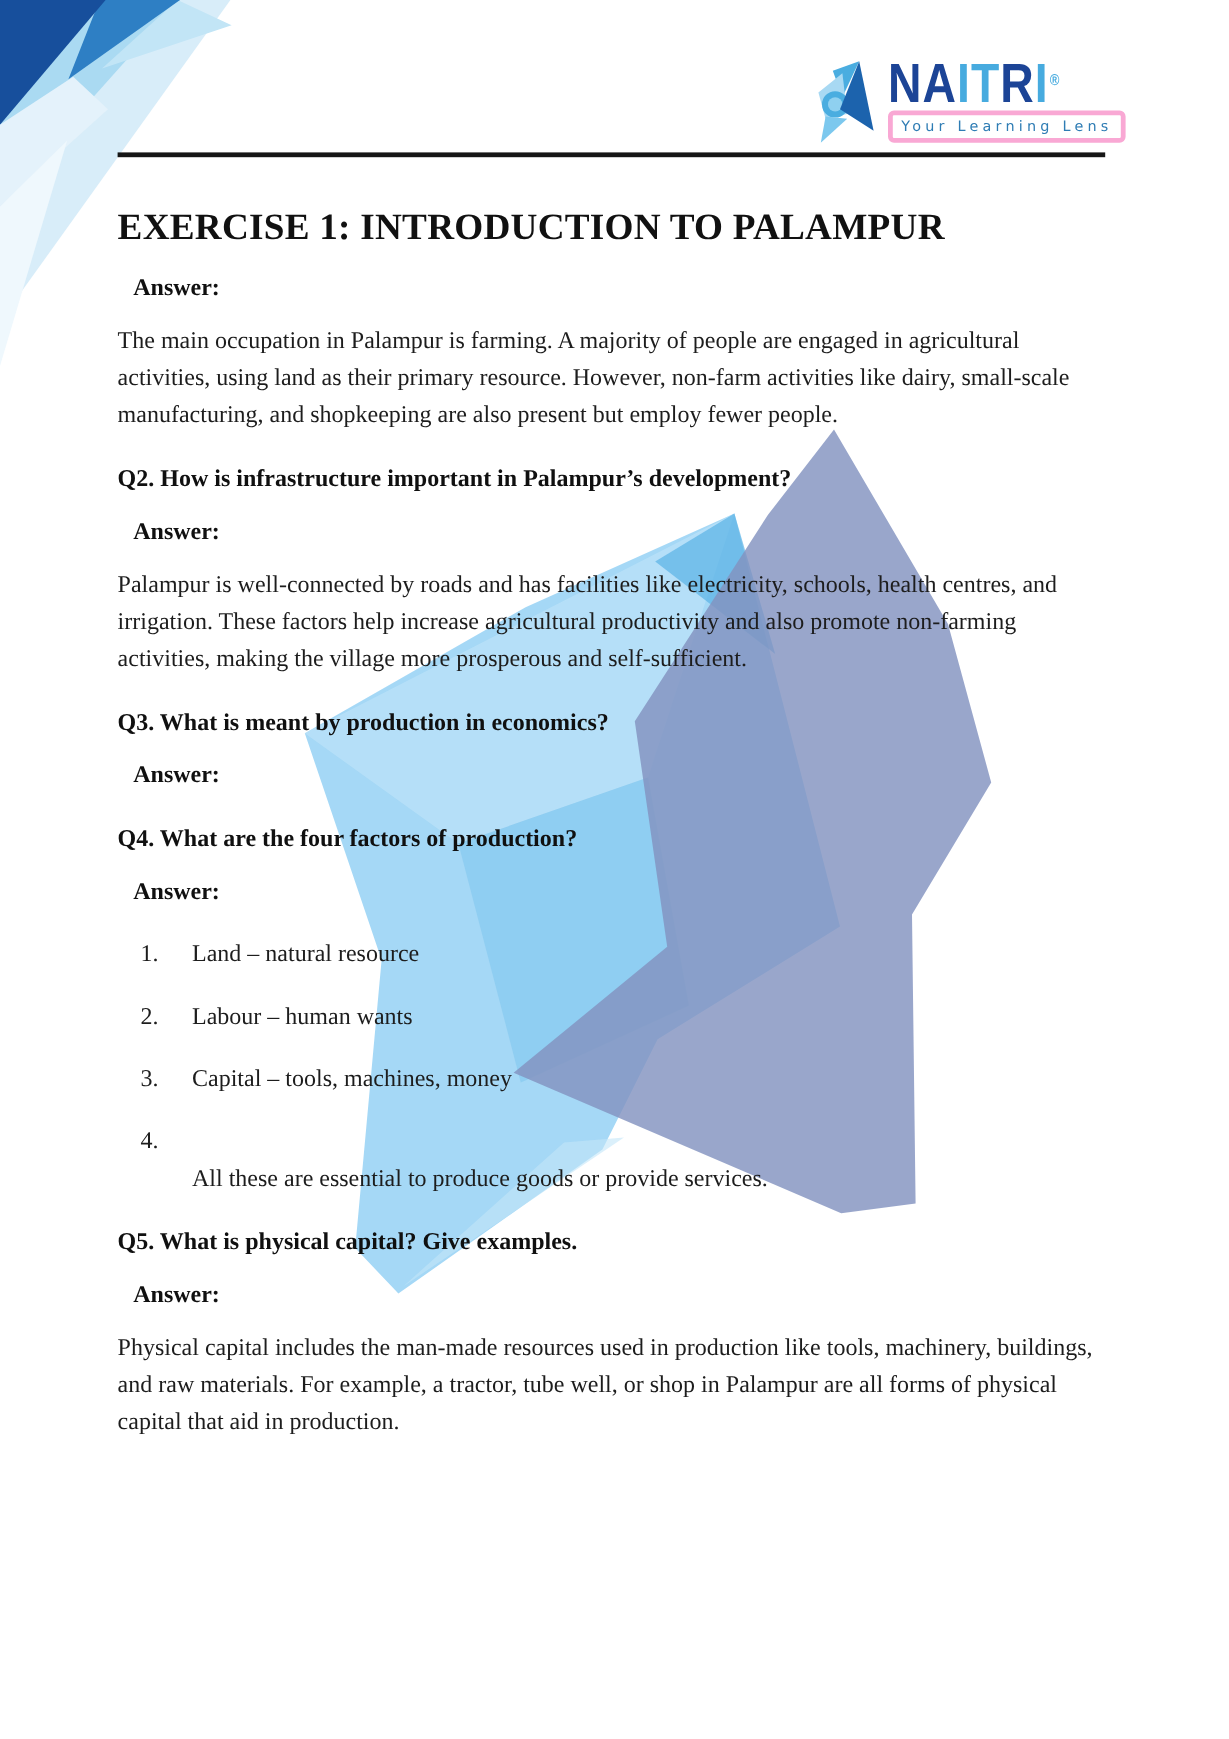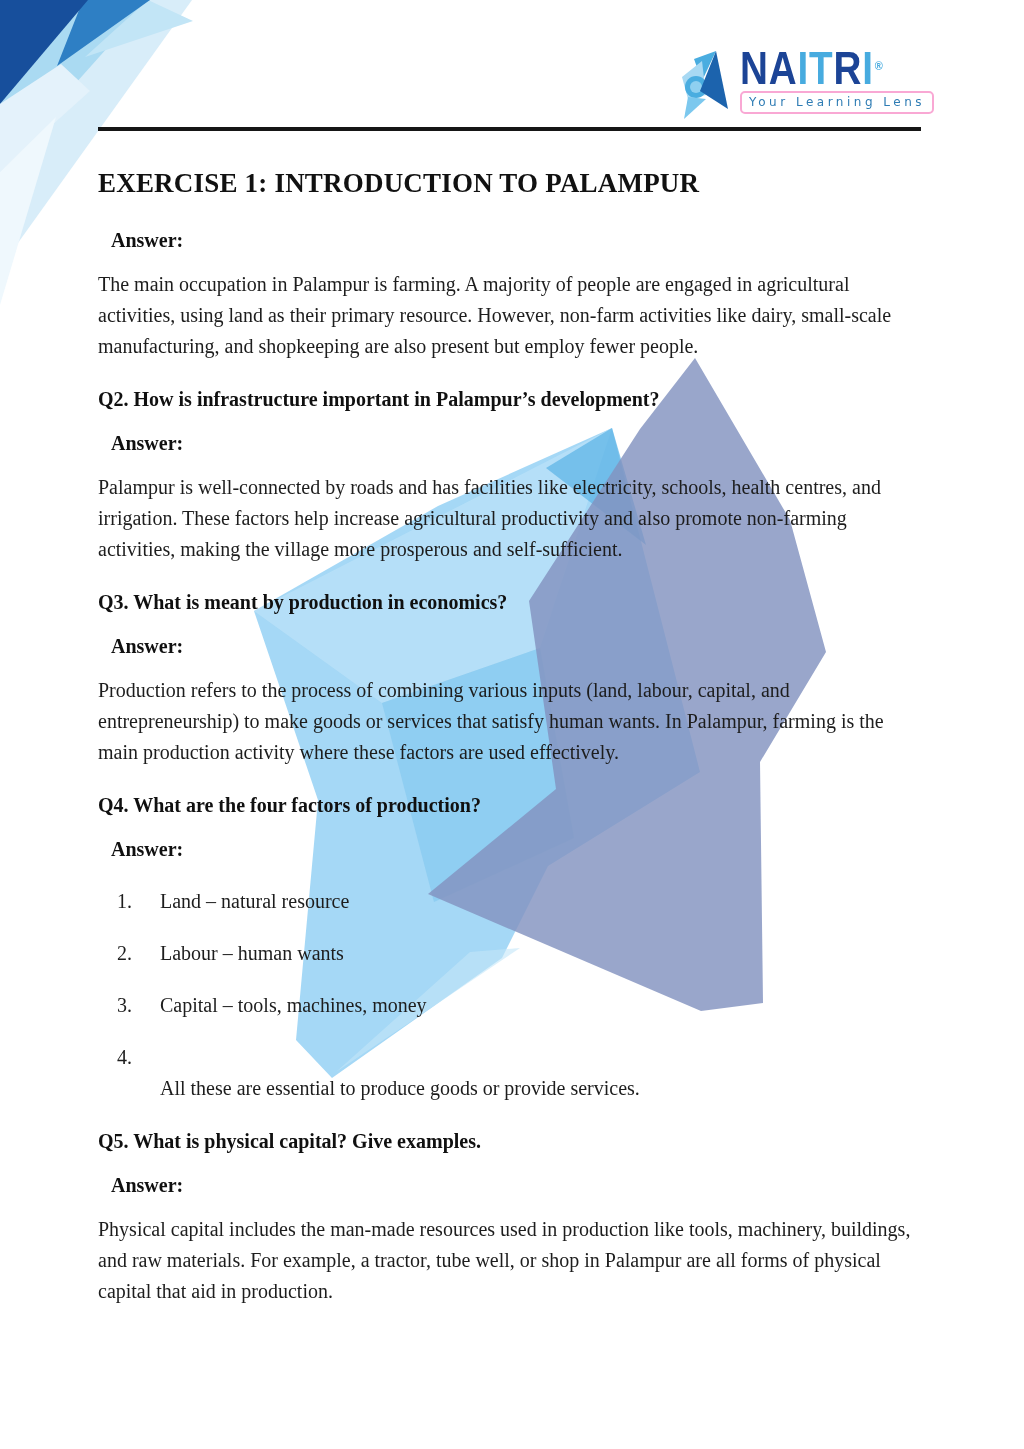--- a/index.html
+++ b/index.html
@@ -10,46 +10,46 @@
     overflow:hidden;
     font-family:"Liberation Serif", serif;
   }
   .decor{position:absolute;pointer-events:none;}
   .corner-svg{left:0;top:0;}
   .watermark-svg{left:0;top:0;}
 
   
   .logo{
     position:absolute;left:676px;top:47px;
-    display:flex;align-items:flex-start;gap:8px;
+    display:flex;align-items:center;gap:8px;
     font-family:"Liberation Sans", sans-serif;
   }
   .logo-text{display:flex;flex-direction:column;}
   .brand{
     transform:scaleX(.84);transform-origin:left top;
     font-weight:700;font-size:46px;line-height:42px;
     letter-spacing:1px;white-space:nowrap;
   }
   .brand sup{
     font-size:13px;font-weight:700;vertical-align:top;
     position:relative;top:-2px;left:1px;
   }
   .tagline{
     margin-top:2px;
-    border:2px solid #f9a8d4;border-radius:5px;
+    border:4px solid #f9a8d4;border-radius:5px;
     padding:2px 7px 3px 7px;
     font-size:12px;letter-spacing:3.5px;white-space:nowrap;
     font-family:"DejaVu Sans", sans-serif;
   }
 
   
   .rule{position:absolute;left:98px;top:127px;width:823px;height:4px;}
   .doc-title{
     position:absolute;left:98px;top:150px;width:860px;
-    font-size:27px;font-weight:700;color:#111111;
+    font-size:31px;font-weight:700;color:#111111;
     letter-spacing:.2px;
   }
 
   
   .content{
     position:absolute;left:98px;top:212px;width:828px;
     font-size:20px;line-height:31px;color:#1d1d1d;
     z-index:2;
   }
   .content section{margin:0 0 22px 0;}
@@ -115,21 +115,20 @@
 
     <section>
       <h3 class="q-head">Q2. How is infrastructure important in Palampur’s development?</h3>
       <p class="ans-label">Answer:</p>
       <p class="para">Palampur is well-connected by roads and has facilities like electricity, schools, health centres, and irrigation. These factors help increase agricultural productivity and also promote non-farming activities, making the village more prosperous and self-sufficient.</p>
     </section>
 
     <section>
       <h3 class="q-head">Q3. What is meant by production in economics?</h3>
       <p class="ans-label">Answer:</p>
-      <p class="para">Production refers to the process of combining various inputs (land, labour, capital, and entrepreneurship) to make goods or services that satisfy human wants. In Palampur, farming is the main production activity where these factors are used effectively.</p>
     </section>
 
     <section>
       <h3 class="q-head">Q4. What are the four factors of production?</h3>
       <p class="ans-label">Answer:</p>
       <ol class="factors">
         <li>
           <span class="li-num">1.</span>
           <span class="li-body">Land – natural resource</span>
         </li>

